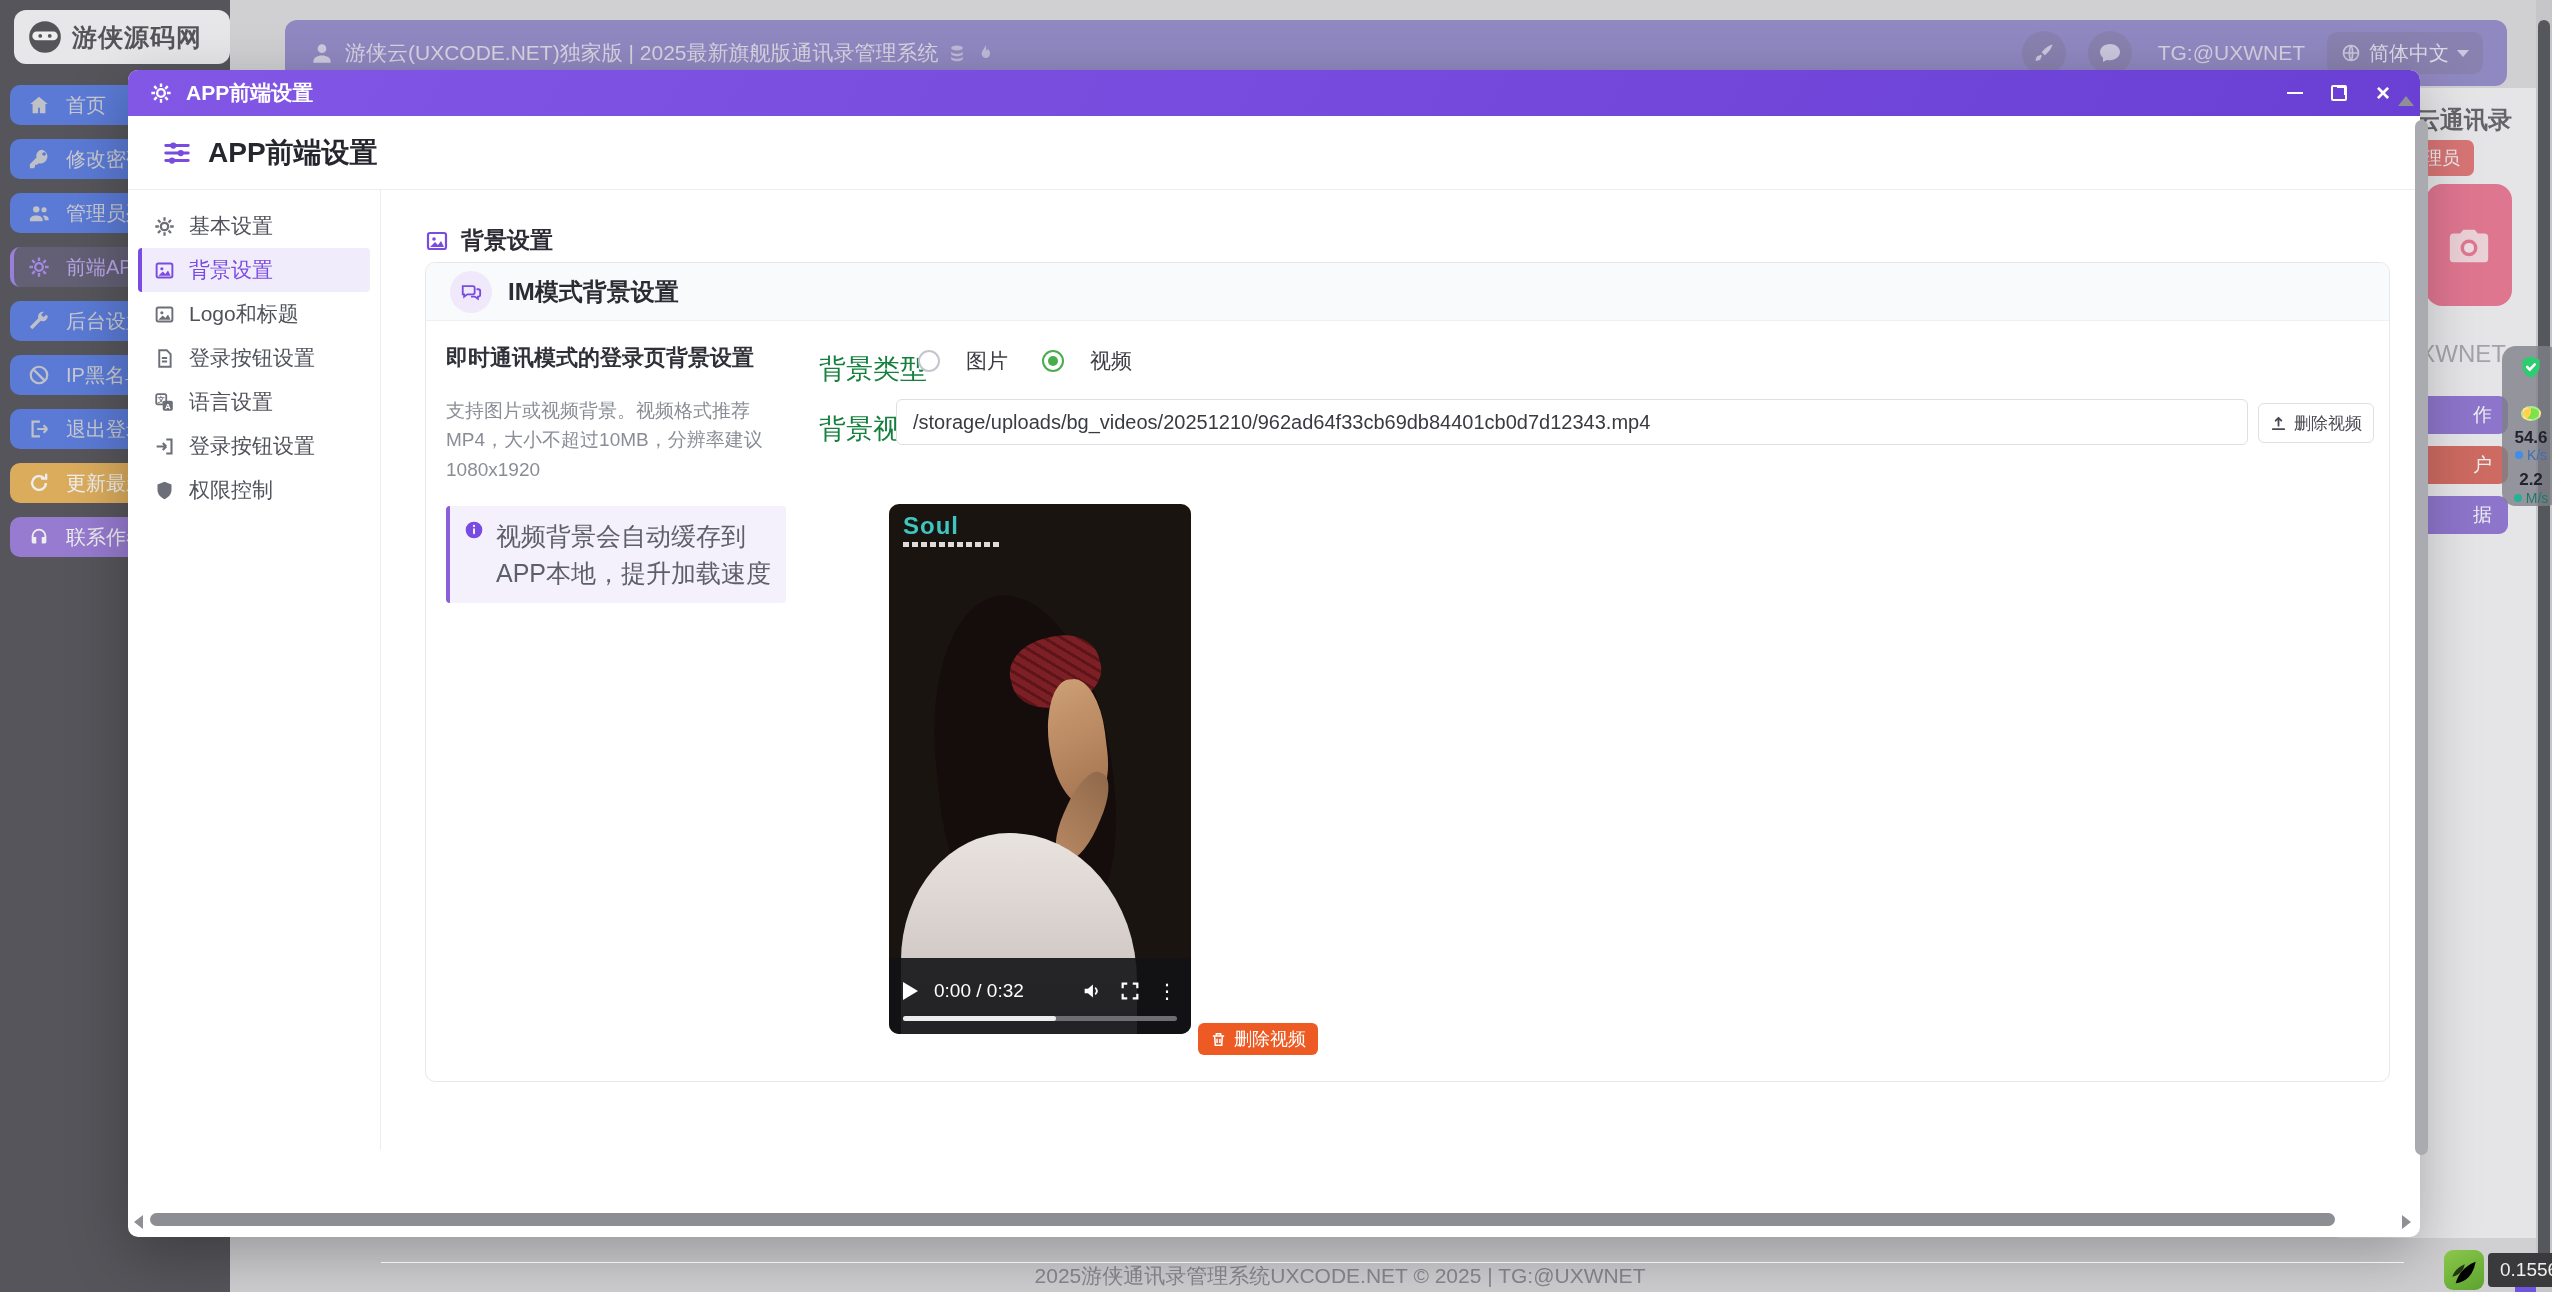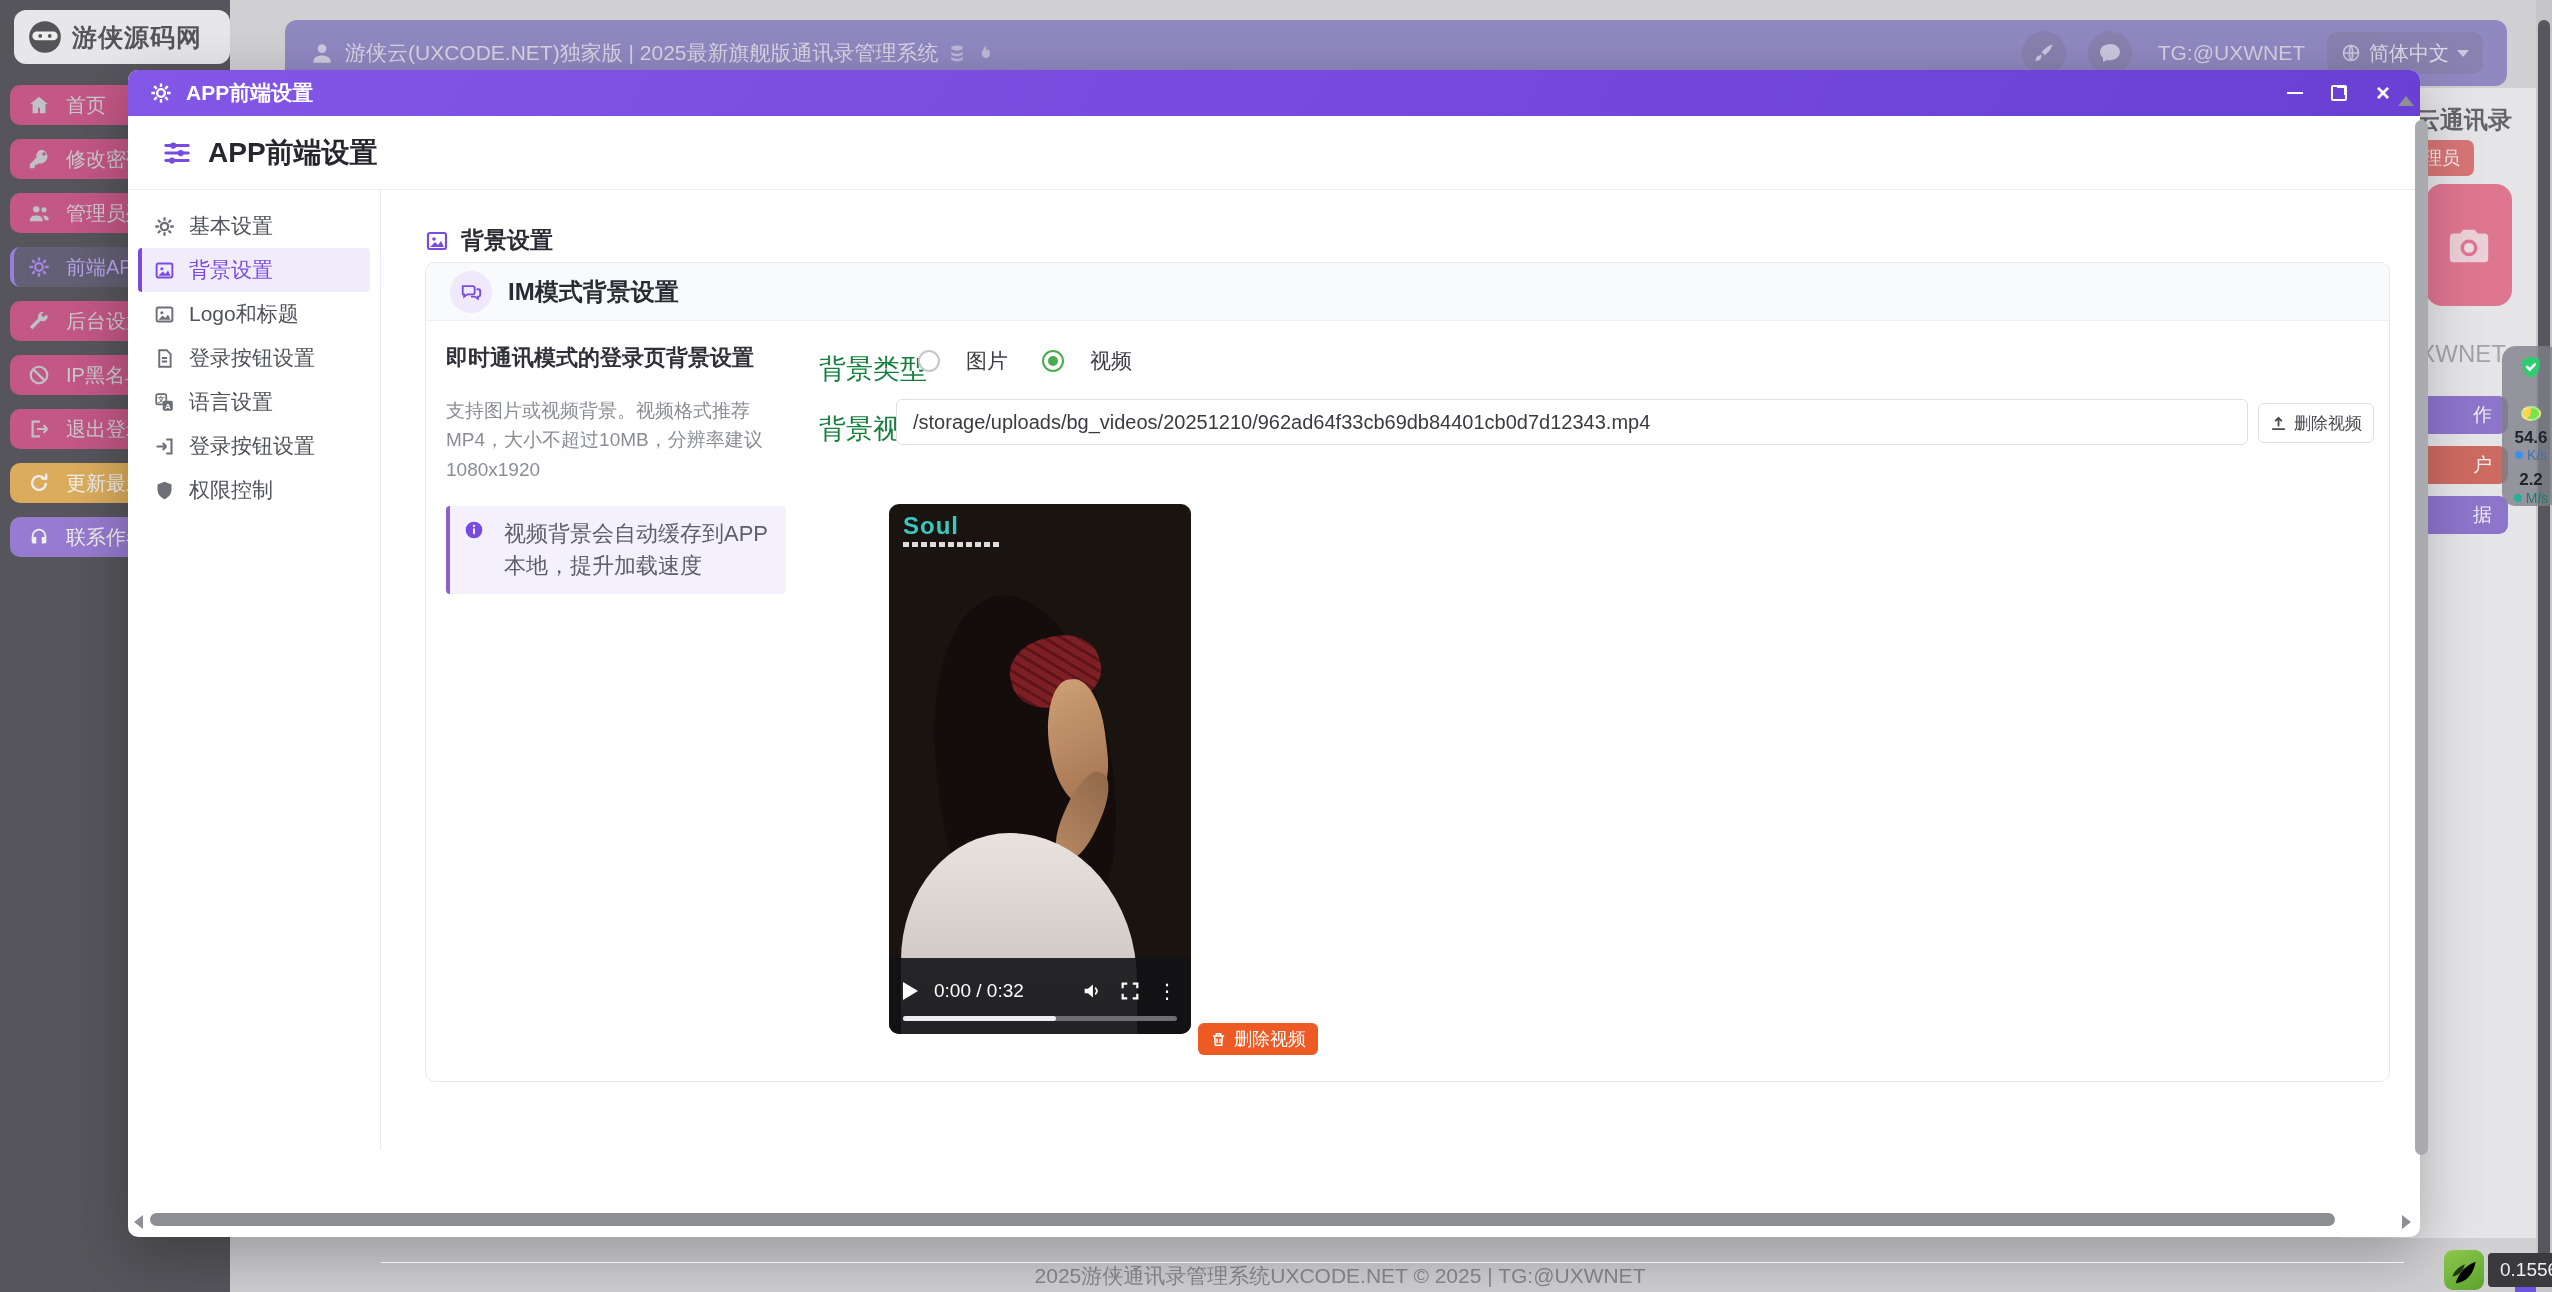--- a/index.html
+++ b/index.html
@@ -11,21 +11,21 @@
   
   #bg-layer { position:absolute; inset:0; z-index:1; }
   #dim-overlay { position:absolute; inset:0; z-index:2; background:rgba(205,205,208,0.35); pointer-events:none; }
 
   
   #sidebar { position:absolute; left:0; top:0; width:230px; height:1292px; background:#14151d; }
   #logo { position:absolute; left:14px; top:10px; width:216px; height:54px; background:#f5f5f7; border-radius:12px; display:flex; align-items:center; gap:8px; padding:0 12px; }
   #logo .ninja { width:38px; height:38px; }
   #logo .lg-text { font-size:25px; font-weight:bold; color:#15151a; letter-spacing:1px; white-space:nowrap; }
   .snav { position:absolute; left:0; top:85px; }
-  .s-item { width:208px; height:40px; margin:0 0 14px 10px; border-radius:10px; background:#be185d; display:flex; align-items:center; gap:16px; padding:0 18px; color:#c6c7ce; font-size:20px; }
+  .s-item { width:208px; height:40px; margin:0 0 14px 10px; border-radius:10px; background:#1d4ed8; display:flex; align-items:center; gap:16px; padding:0 18px; color:#c6c7ce; font-size:20px; }
   .s-item .ic { width:22px; height:22px; color:#b9bac2; flex:0 0 auto; }
   .s-item .lb { white-space:nowrap; }
   .s-item.active { background:#2a2442; color:#a98df0; border-left:4px solid #7c55e0; padding-left:14px; }
   .s-item.active .ic { color:#8a63e8; }
   .s-item.orange { background:#e29a1e; color:#fff; }
   .s-item.orange .ic { color:#fff; }
   .s-item.purple { background:#7a4fd0; color:#fff; }
   .s-item.purple .ic { color:#fff; }
 
   
@@ -86,21 +86,21 @@
 
   #card { position:absolute; left:44px; top:72px; width:1965px; height:820px; border:1px solid #e6e8ee; border-radius:10px; background:#fff; }
   #card-head { height:58px; background:#f9fafc; border-bottom:1px solid #eef0f4; border-radius:10px 10px 0 0; display:flex; align-items:center; padding:0 24px; gap:16px; }
   #card-head .circ { width:42px; height:42px; border-radius:50%; background:#efe9fb; display:flex; align-items:center; justify-content:center; }
   #card-head .circ .ic { width:22px; height:22px; color:#7a4be0; }
   #card-head .t { font-size:24px; font-weight:bold; color:#2b2b33; }
 
   #col-left { position:absolute; left:20px; top:80px; width:340px; }
   #col-left h3 { font-size:22px; color:#303138; font-weight:bold; }
   #col-left .desc { margin-top:23px; font-size:19px; line-height:1.55; color:#8a8d95; }
-  #alert { margin-top:22px; background:#f4f0fc; border-left:4px solid #8a5fd8; border-radius:4px; padding:12px 14px; display:flex; gap:20px; font-size:22px; line-height:1.45; color:#5e6068; }
+  #alert { margin-top:22px; background:#f4f0fc; border-left:4px solid #8a5fd8; border-radius:4px; padding:12px 14px; display:flex; gap:12px; font-size:25px; line-height:1.45; color:#5e6068; }
   #alert .ic { width:20px; height:20px; color:#7a4be0; flex:0 0 auto; margin-top:2px; }
 
   .form-label { position:absolute; width:75px; text-align:right; font-size:27px; color:#15803d; white-space:nowrap; }
   #lbl-type { left:393px; top:88px; }
   #lbl-video { left:393px; top:148px; }
   #radios { position:absolute; left:492px; top:84px; display:flex; align-items:center; gap:34px; }
   .radio { display:flex; align-items:center; gap:26px; font-size:21px; color:#3c3d44; }
   .rdot { width:22px; height:22px; border-radius:50%; border:2px solid #c3c6cd; background:#fff; }
   .rdot.checked { border-color:#49ad4e; position:relative; }
   .rdot.checked::after { content:""; position:absolute; left:4px; top:4px; width:10px; height:10px; border-radius:50%; background:#49ad4e; }

